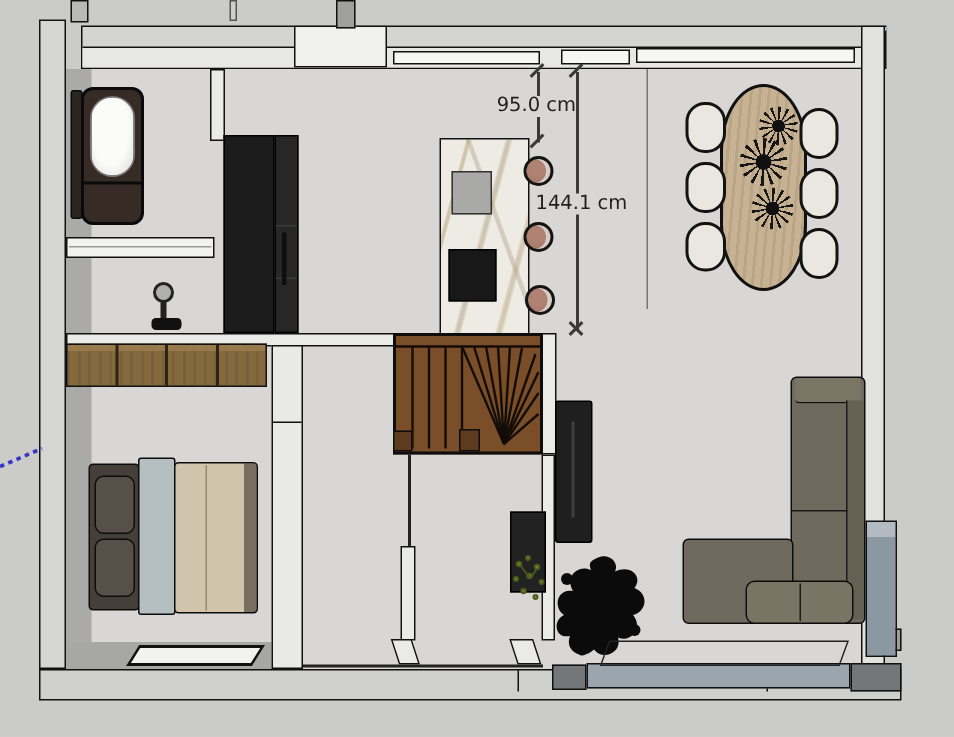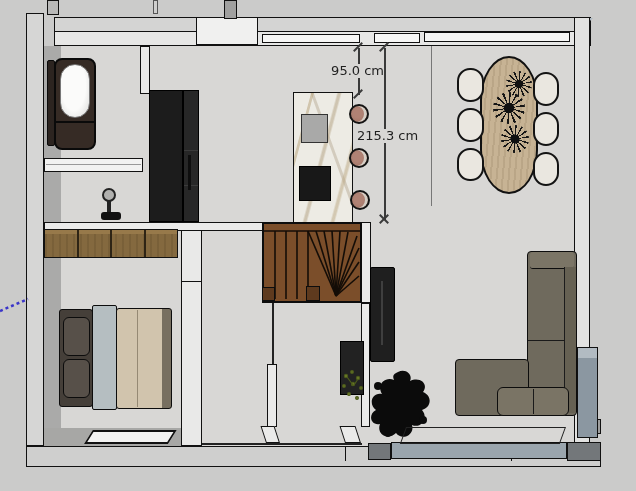--- a/index.html
+++ b/index.html
@@ -198,19 +198,19 @@
 
   <div class="a dimline" style="left:358px;top:48px;height:47px;"></div>
   <div class="a slash" style="left:352px;top:46px;width:12px;"></div>
   <div class="a slash" style="left:352px;top:93px;width:12px;"></div>
   <div class="a dimlabel" style="left:326px;top:64px;width:60px;">95.0 cm</div>
 
   <div class="a dimline" style="left:384px;top:48px;height:172px;"></div>
   <div class="a slash" style="left:378px;top:46px;width:12px;"></div>
   <div class="a slash" style="left:378px;top:218px;width:12px;"></div>
   <div class="a slash" style="left:378px;top:218px;width:12px;transform:rotate(45deg);"></div>
-  <div class="a dimlabel" style="left:355px;top:129px;width:58px;">215.3 cm</div>
+  <div class="a dimlabel" style="left:355px;top:129px;width:58px;">144.1 cm</div>
 
   <svg class="a" width="30" height="20" viewBox="0 0 30 20" style="left:0;top:294px;">
     <line x1="0" y1="17" x2="28" y2="5" stroke="#3a35c9" stroke-width="2.5" stroke-dasharray="3 3"></line>
   </svg>
 
 </div>
 
 </body></html>

